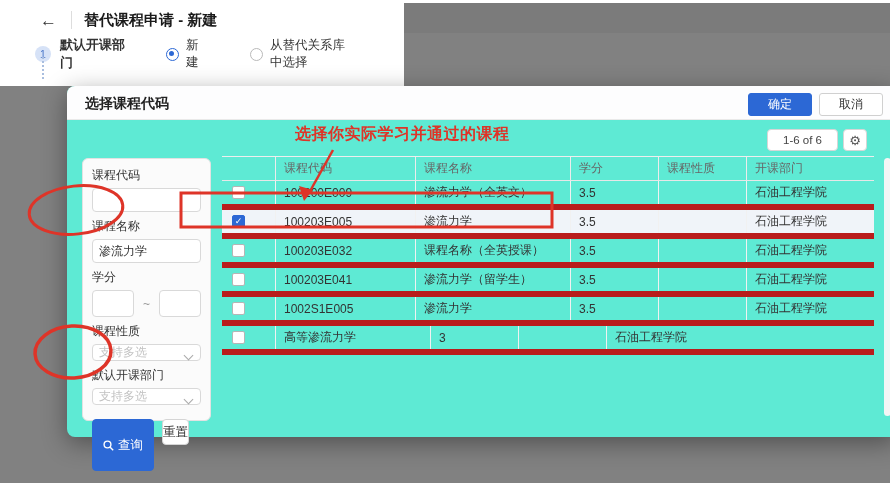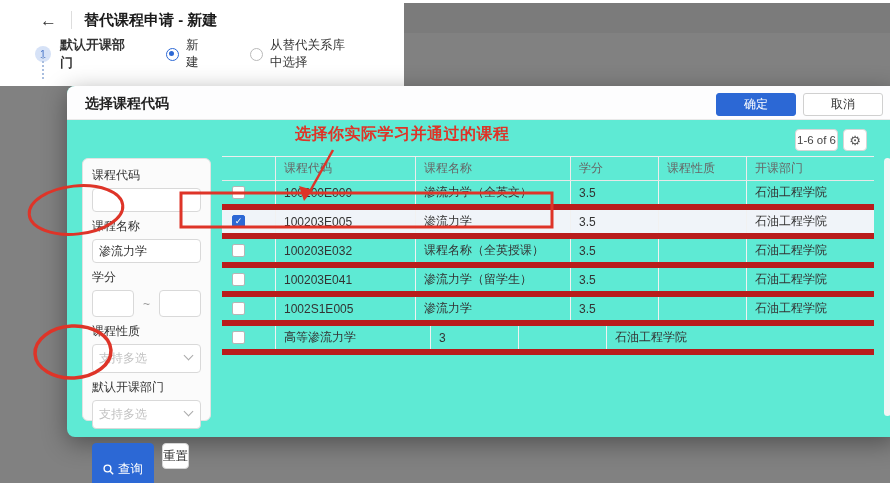--- a/index.html
+++ b/index.html
@@ -31,46 +31,46 @@
   .radio-label{font-size:12.5px;color:#333;margin-left:7px;}
   .step-dots{position:absolute;left:42px;top:57px;height:22px;border-left:2px dotted #a9bedf;}
 
   
   .dialog{position:absolute;left:25px;top:86px;width:830px;height:351px;background:#5eead4;
     border-radius:8px;box-shadow:0 6px 24px rgba(0,0,0,.38);z-index:10;margin-left:42px;}
   .dlg-header{position:absolute;left:0;top:0;right:0;height:33px;border-bottom:1px solid #e9e9e9;
     background:#fdfdfe;border-radius:8px 8px 0 0;}
   .dlg-title{position:absolute;left:18px;top:9px;font-size:14px;font-weight:bold;color:#222;}
   .dlg-actions{position:absolute;right:14px;top:7px;display:flex;gap:7px;}
-  .btn{font-size:12px;height:23px;line-height:21px;padding:0 27px;border-radius:3px;
+  .btn{font-size:12px;height:23px;line-height:21px;padding:0 19px;border-radius:3px;
     box-sizing:border-box;cursor:pointer;display:inline-flex;align-items:center;}
   .btn-primary{background:#2c68d5;color:#fff;border:1px solid #2c68d5;}
   .btn-plain{background:#fff;color:#333;border:1px solid #d0d0d0;}
 
   .annotation-text{position:absolute;left:228px;top:38px;font-size:16px;font-weight:bold;
     color:#de3428;letter-spacing:.5px;white-space:nowrap;}
 
   .pager{position:absolute;right:30px;top:43px;display:flex;gap:5px;align-items:center;}
   .pager-box{height:22px;line-height:20px;border:1px solid #d6d6d6;border-radius:4px;
-    background:#fff;font-size:11.5px;color:#444;padding:0 1px;box-sizing:border-box;}
+    background:#fff;font-size:11.5px;color:#444;padding:0 15px;box-sizing:border-box;}
   .gear-box{width:24px;height:22px;border:1px solid #d6d6d6;border-radius:4px;background:#fff;
     display:flex;align-items:center;justify-content:center;font-size:13px;color:#555;cursor:pointer;box-sizing:border-box;}
 
   
   .filter-panel{position:absolute;left:15px;top:72px;width:129px;height:263px;background:#fbfbfb;
     border:1px solid #e2e2e2;border-radius:6px;padding:8px 9px;box-sizing:border-box;}
   .f-label{font-size:12px;color:#333;margin:6px 0 4px;}
   .f-label:first-child{margin-top:0;}
   .f-input{width:100%;height:24px;border:1px solid #d9d9d9;border-radius:4px;box-sizing:border-box;
     font-size:12px;color:#333;padding:0 6px;background:#fff;outline:none;
     font-family:"Liberation Sans","DejaVu Sans",sans-serif;}
   .credits-row{display:flex;align-items:center;justify-content:space-between;}
   .f-input.small{width:42px;height:27px;}
   .tilde{font-size:12px;color:#999;}
-  .f-select{position:relative;width:100%;height:29px;border:1px solid #d9d9d9;border-radius:4px;
+  .f-select{position:relative;width:100%;height:17px;border:1px solid #d9d9d9;border-radius:4px;
     background:#fff;box-sizing:border-box;display:flex;align-items:center;padding:0 6px;cursor:pointer;}
   .f-select .ph{font-size:12px;color:#c2c2c2;}
   .chev{position:absolute;right:8px;top:7px;width:6px;height:6px;border-right:1.5px solid #aaa;
     border-bottom:1.5px solid #aaa;transform:rotate(45deg);}
   .f-buttons{display:flex;gap:8px;margin-top:14px;}
   .btn-query{background:#2c68d5;color:#fff;border:1px solid #2c68d5;height:26px;border-radius:4px;
     font-size:12.5px;padding:12px 10px;display:inline-flex;align-items:center;gap:4px;cursor:pointer;}
   .btn-reset{background:#fff;color:#333;border:1px solid #d5d5d5;height:26px;border-radius:4px;
     font-size:12.5px;padding:0 0;display:inline-flex;align-items:center;cursor:pointer;box-sizing:border-box;}
 

